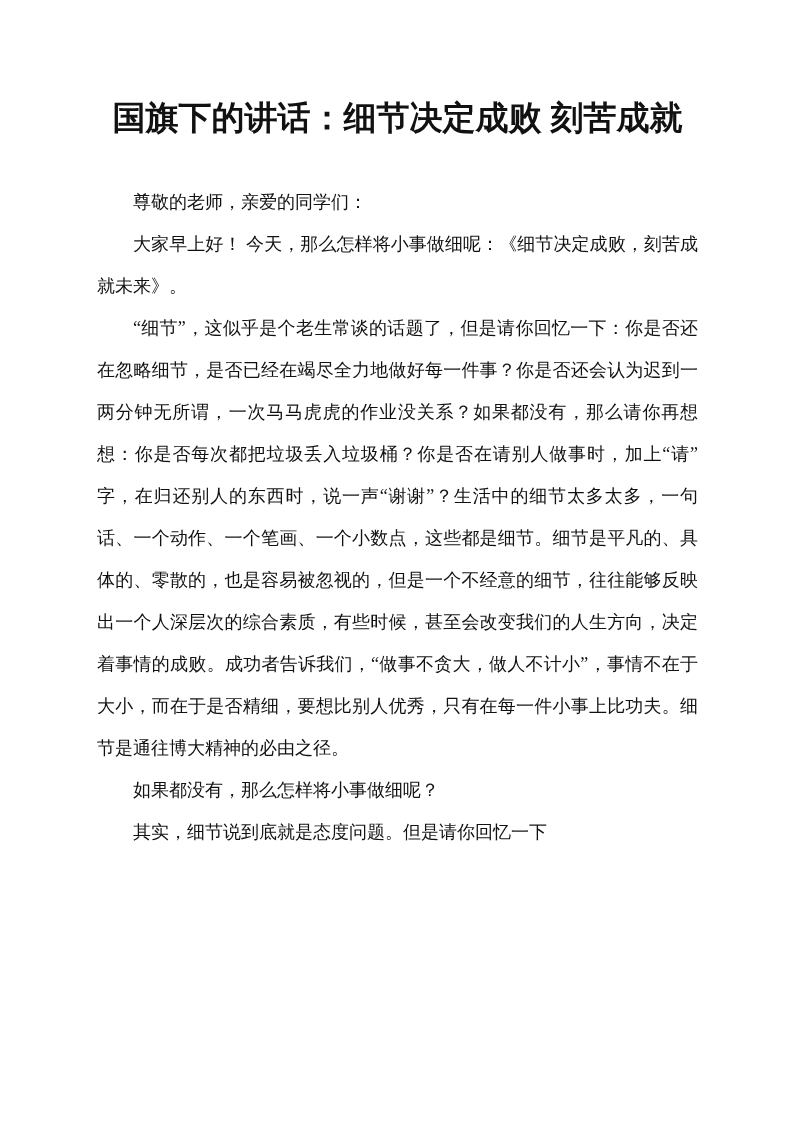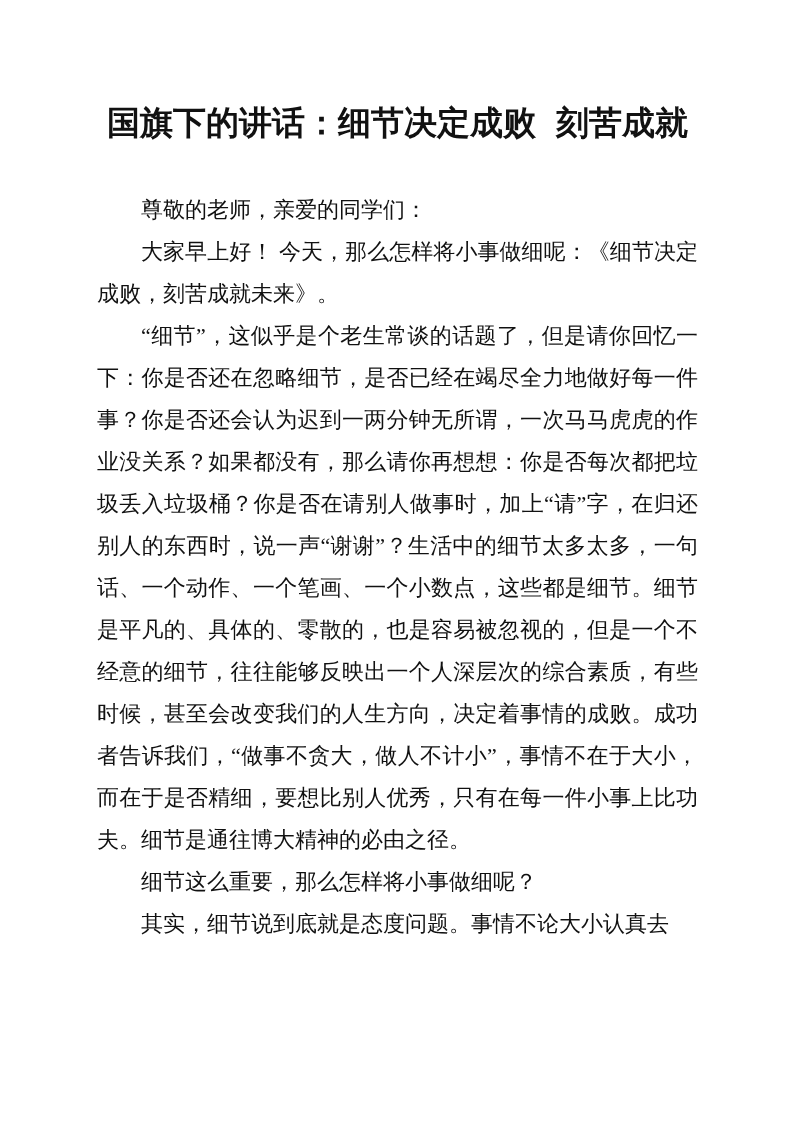--- a/index.html
+++ b/index.html
@@ -12,51 +12,51 @@
     overflow: hidden;
     font-family: "Liberation Serif", "DejaVu Serif", serif;
   }
   .page {
     box-sizing: border-box;
     width: 794px;
     height: 1123px;
     padding: 93px 96px 0 97px;
   }
   .doc-title {
-    margin: 8px;
+    margin: 0;
     font-size: 33px;
     line-height: 50px;
     font-weight: bold;
     text-align: center;
-    font-family: Liberation Mono, monospace;
+    font-family: Liberation Sans, sans-serif;
   }
   .title-line {
     display: block;
     white-space: nowrap;
   }
   .doc-body {
     margin-top: 38px;
   }
   .doc-paragraph {
     margin: 0;
-    font-size: 22px;
+    font-size: 18px;
     line-height: 42px;
     text-indent: 2em;
     text-align: justify;
     text-justify: inter-character;
     font-family: "Liberation Serif", "DejaVu Serif", serif;
   }
 </style>
 </head>
 <body style="background: rgb(255, 255, 255); color: rgb(17, 17, 17);">
 
 <div class="page">
   <h1 class="doc-title">
     <span class="title-line">国旗下的讲话：细节决定成败 刻苦成就</span>
   </h1>
   <div class="doc-body">
       <p class="doc-paragraph">尊敬的老师，亲爱的同学们：</p>
       <p class="doc-paragraph">大家早上好！ 今天，那么怎样将小事做细呢：《细节决定成败，刻苦成就未来》。</p>
       <p class="doc-paragraph">“细节”，这似乎是个老生常谈的话题了，但是请你回忆一下：你是否还在忽略细节，是否已经在竭尽全力地做好每一件事？你是否还会认为迟到一两分钟无所谓，一次马马虎虎的作业没关系？如果都没有，那么请你再想想：你是否每次都把垃圾丢入垃圾桶？你是否在请别人做事时，加上“请”字，在归还别人的东西时，说一声“谢谢”？生活中的细节太多太多，一句话、一个动作、一个笔画、一个小数点，这些都是细节。细节是平凡的、具体的、零散的，也是容易被忽视的，但是一个不经意的细节，往往能够反映出一个人深层次的综合素质，有些时候，甚至会改变我们的人生方向，决定着事情的成败。成功者告诉我们，“做事不贪大，做人不计小”，事情不在于大小，而在于是否精细，要想比别人优秀，只有在每一件小事上比功夫。细节是通往博大精神的必由之径。</p>
-      <p class="doc-paragraph">细节这么重要，那么怎样将小事做细呢？</p>
-      <p class="doc-paragraph">其实，细节说到底就是态度问题。事情不论大小认真去</p>
+      <p class="doc-paragraph">如果都没有，那么怎样将小事做细呢？</p>
+      <p class="doc-paragraph">其实，细节说到底就是态度问题。但是请你回忆一下</p>
     </div>
 </div>
 
 </body></html>

